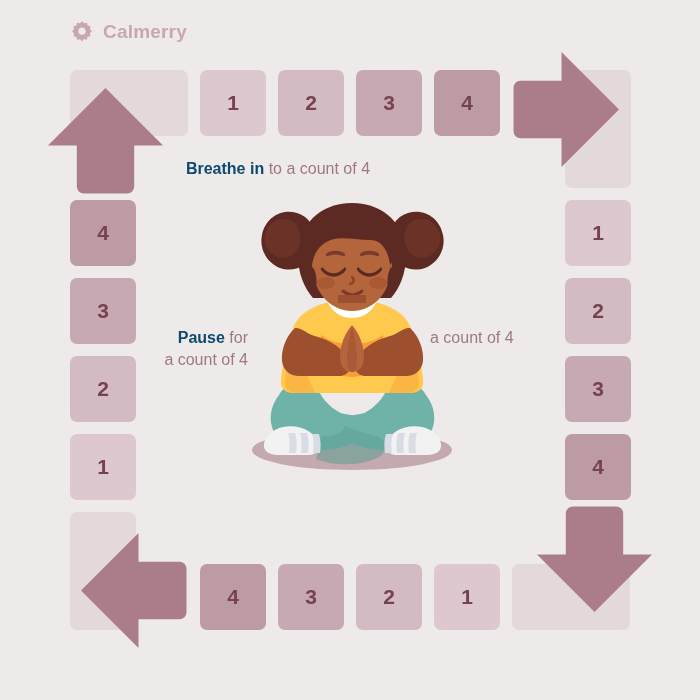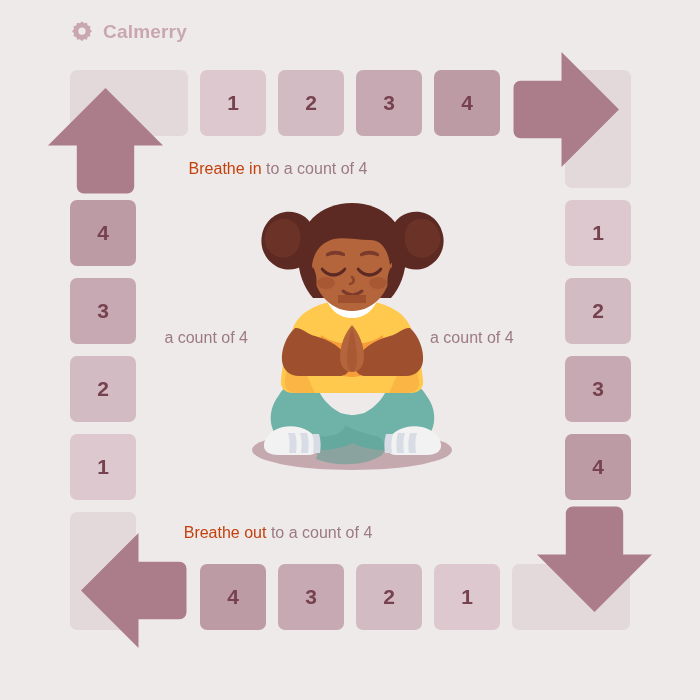--- a/index.html
+++ b/index.html
@@ -26,21 +26,21 @@
     color:#77424F;font-size:21px;font-weight:bold;
     box-sizing:border-box;
   }
   .corner{background:#E3D9DA;}
 
   
   .arrow{position:absolute;}
 
   
   .label{position:absolute;color:#9B7A83;font-size:16px;line-height:1.35;white-space:nowrap;}
-  .label b{color:#c2410c;font-weight:normal;}
+  .label b{color:#0c4a6e;font-weight:bold;}
   .label-in{left:0;right:0;top:158px;text-align:center;}
   .label-out{left:0;right:0;top:522px;text-align:center;}
   .label-pause{left:0;top:327px;width:248px;text-align:right;}
   .label-hold{left:430px;top:327px;width:250px;text-align:left;}
 
   
   .figure{position:absolute;left:235px;top:195px;width:235px;height:290px;}
 </style>
 </head>
 <body>
@@ -80,20 +80,21 @@
   <div class="box" style="left:70px;top:278px;width:66px;height:66px;background:#C6A9B2;">3</div>
   <div class="box" style="left:70px;top:356px;width:66px;height:66px;background:#D2BBC2;">2</div>
   <div class="box" style="left:70px;top:434px;width:66px;height:66px;background:#DCC8CE;">1</div>
 
   <div class="box" style="left:565px;top:200px;width:66px;height:66px;background:#DCC8CE;">1</div>
   <div class="box" style="left:565px;top:278px;width:66px;height:66px;background:#D2BBC2;">2</div>
   <div class="box" style="left:565px;top:356px;width:66px;height:66px;background:#C6A9B2;">3</div>
   <div class="box" style="left:565px;top:434px;width:66px;height:66px;background:#BC9BA5;">4</div>
 
   <div class="label label-pause">
+    <div><b>Pause</b><span> for</span></div>
     <div>a count of 4</div>
   </div>
 
   <div class="label label-hold">
     <div>a count of 4</div>
   </div>
 
   <svg class="figure" viewBox="0 0 235 290">
 
     <ellipse cx="117" cy="255" rx="100" ry="20" fill="#C4A9AE"></ellipse>
@@ -150,23 +151,20 @@
       <ellipse cx="91" cy="88" rx="9" ry="6" fill="#9E4F2E" opacity=".55"></ellipse>
       <ellipse cx="143" cy="88" rx="9" ry="6" fill="#9E4F2E" opacity=".55"></ellipse>
 
       <path fill="none" stroke="#8A4428" stroke-width="2.5" stroke-linecap="round" d="M117 82c3 3 2 6-2 7"></path>
       <path fill="none" stroke="#7A3A2C" stroke-width="3" stroke-linecap="round" d="M108 96c6 5 13 5 19 0"></path>
 
       <path fill="#9E4F2E" d="M103 108h28v-8h-28z"></path>
     </g>
   </svg>
 
-  <div class="label label-out">
-    <b>Breathe out</b><span> to a count of 4</span>
-  </div>
 
   <div class="box corner" style="left:70px;top:512px;width:66px;height:118px;"></div>
 
   <div class="box" style="left:200px;top:564px;width:66px;height:66px;background:#BC9BA5;">4</div>
   <div class="box" style="left:278px;top:564px;width:66px;height:66px;background:#C6A9B2;">3</div>
   <div class="box" style="left:356px;top:564px;width:66px;height:66px;background:#D2BBC2;">2</div>
   <div class="box" style="left:434px;top:564px;width:66px;height:66px;background:#DCC8CE;">1</div>
 
   <div class="box corner" style="left:512px;top:564px;width:118px;height:66px;"></div>
 

